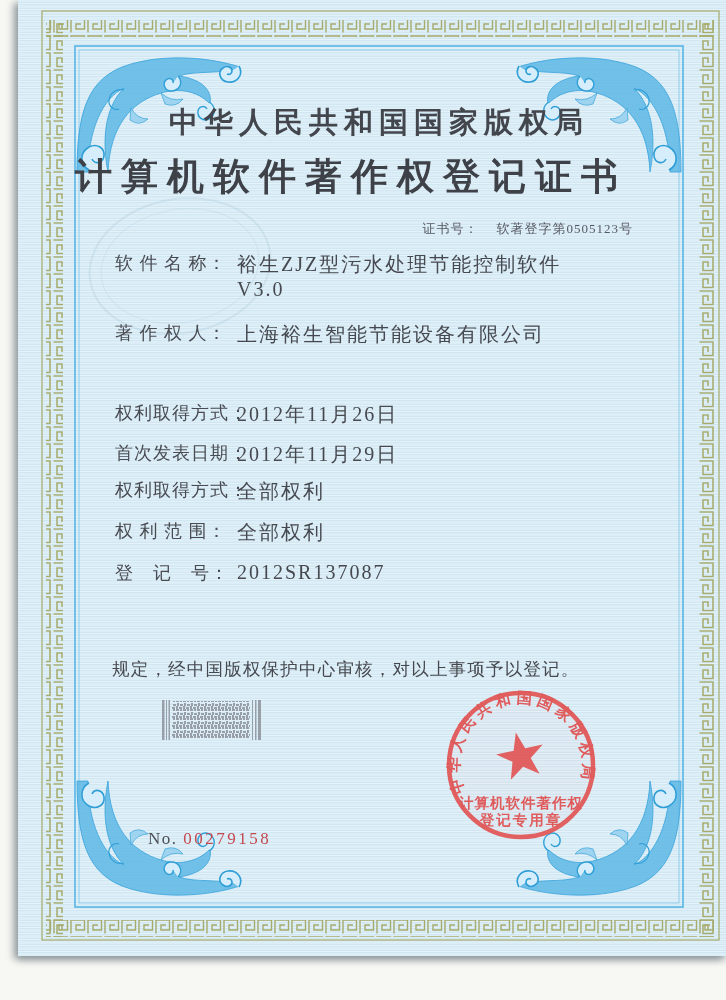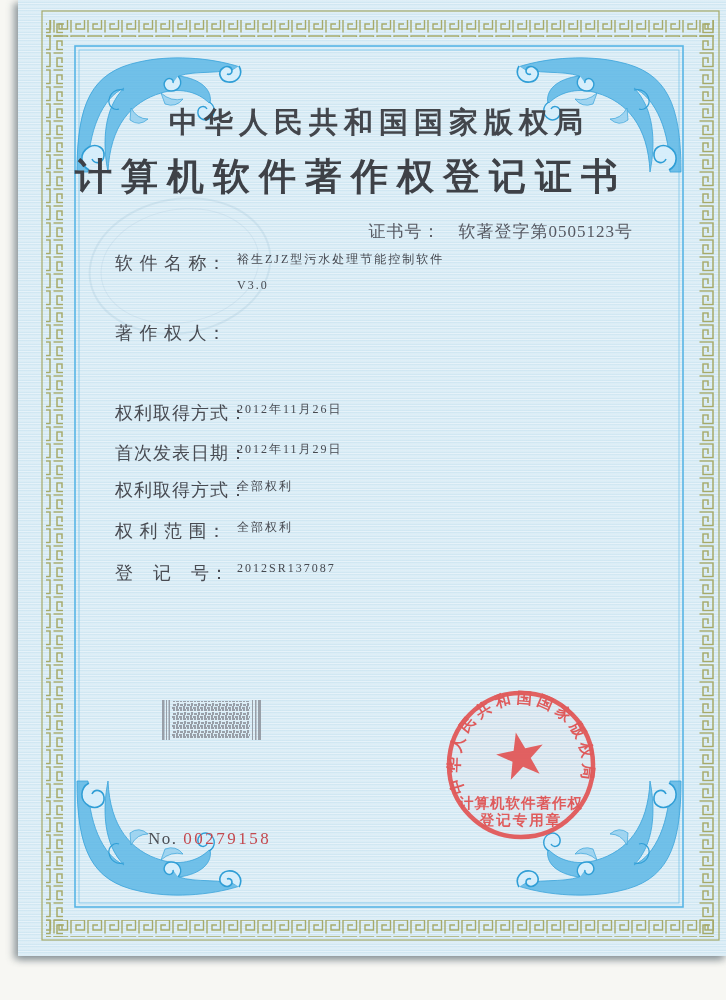--- a/index.html
+++ b/index.html
@@ -20,25 +20,25 @@
   .txt{position:absolute;color:#45484e;white-space:nowrap;}
   .issuer{
     left:57px;top:103px;width:608px;text-align:center;
     font-size:29px;font-weight:bold;letter-spacing:6px;color:#43464c;
   }
   .cert-title{
     left:57px;top:152px;width:656px;text-align:left;
     font-size:37px;font-weight:bold;letter-spacing:9px;color:#3e4147;
   }
   .certno{
-    top:220px;right:93px;font-size:17px;color:#565962;letter-spacing:1px;font-family:Liberation Serif, serif;
+    top:220px;right:93px;font-size:13px;color:#565962;letter-spacing:1px;font-family:Liberation Serif, serif;
   }
   .certno .gap{display:inline-block;width:18px;}
   .lbl{left:97px;font-size:18px;letter-spacing:1px;color:#484b52;}
-  .val{left:219px;font-size:12px;letter-spacing:2px;color:#464950;text-align:right;}
+  .val{left:219px;font-size:20px;letter-spacing:2px;color:#464950;text-align:right;}
   .para{font-size:17.5px;letter-spacing:1.2px;color:#45484e;}
   .serial{left:130px;top:829px;font-size:17px;letter-spacing:1.5px;color:#4c4f55;}
   .serial .num{color:#c4494f;letter-spacing:2.5px;text-align:center;}
   .issue-date{left:432px;top:835px;font-size:16.5px;letter-spacing:1.5px;color:#73767c;}
   .barcode{position:absolute;left:144px;top:700px;width:100px;height:40px;opacity:.85;}
   .seal{position:absolute;left:413px;top:675px;width:180px;height:180px;opacity:.92;pointer-events:none;}
   .watermark{
     position:absolute;left:70px;top:198px;width:180px;height:132px;border-radius:50%;
     border:2px solid rgba(125,165,195,.16);transform:rotate(-10deg);
   }
@@ -100,36 +100,38 @@
 
   <div class="txt certno">
     <span>证书号：</span><span class="gap"></span><span>软著登字第0505123号</span>
   </div>
 
   <div class="txt lbl" style="top:251px">软 件 名 称：</div>
   <div class="txt val" style="top:251px">裕生ZJZ型污水处理节能控制软件</div>
   <div class="txt val" style="top:278px">V3.0</div>
 
   <div class="txt lbl" style="top:321px">著 作 权 人：</div>
+  <div class="txt val" style="top:321px">上海裕生智能节能设备有限公司</div>
 
   <div class="txt lbl" style="top:401px">权利取得方式：</div>
   <div class="txt val" style="top:401px">2012年11月26日</div>
 
   <div class="txt lbl" style="top:441px">首次发表日期：</div>
   <div class="txt val" style="top:441px">2012年11月29日</div>
 
   <div class="txt lbl" style="top:478px">权利取得方式：</div>
   <div class="txt val" style="top:478px">全部权利</div>
 
   <div class="txt lbl" style="top:519px">权 利 范 围：</div>
   <div class="txt val" style="top:519px">全部权利</div>
 
   <div class="txt lbl" style="top:561px">登　记　号：</div>
   <div class="txt val" style="top:561px">2012SR137087</div>
 
+  <div class="txt para" style="left:94px;top:657px">规定，经中国版权保护中心审核，对以上事项予以登记。</div>
 
   <svg class="barcode" viewBox="0 0 100 40">
     <defs>
       <pattern id="bc" width="7" height="9" patternUnits="userSpaceOnUse">
         <g fill="#8d929b">
           <rect x="0" y="0" width="3" height="2"></rect>
           <rect x="4" y="0" width="2" height="2"></rect>
           <rect x="1" y="3" width="2" height="3"></rect>
           <rect x="4" y="4" width="3" height="2"></rect>
           <rect x="0" y="6" width="2" height="3"></rect>

